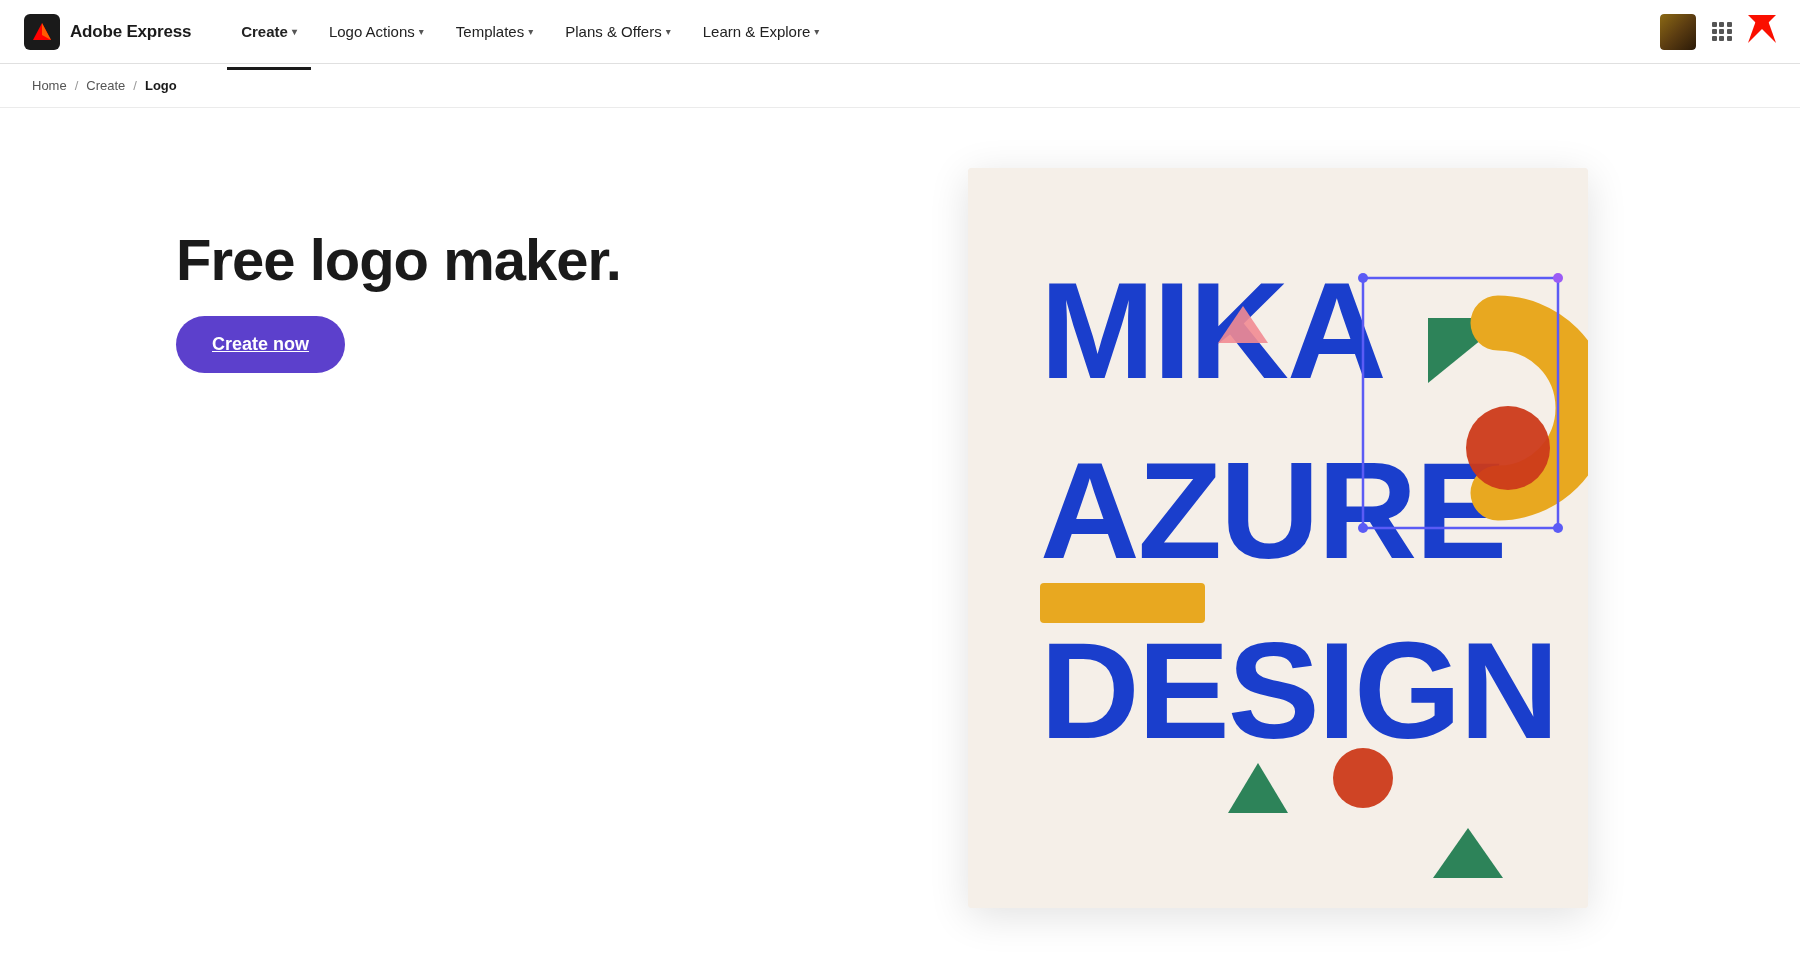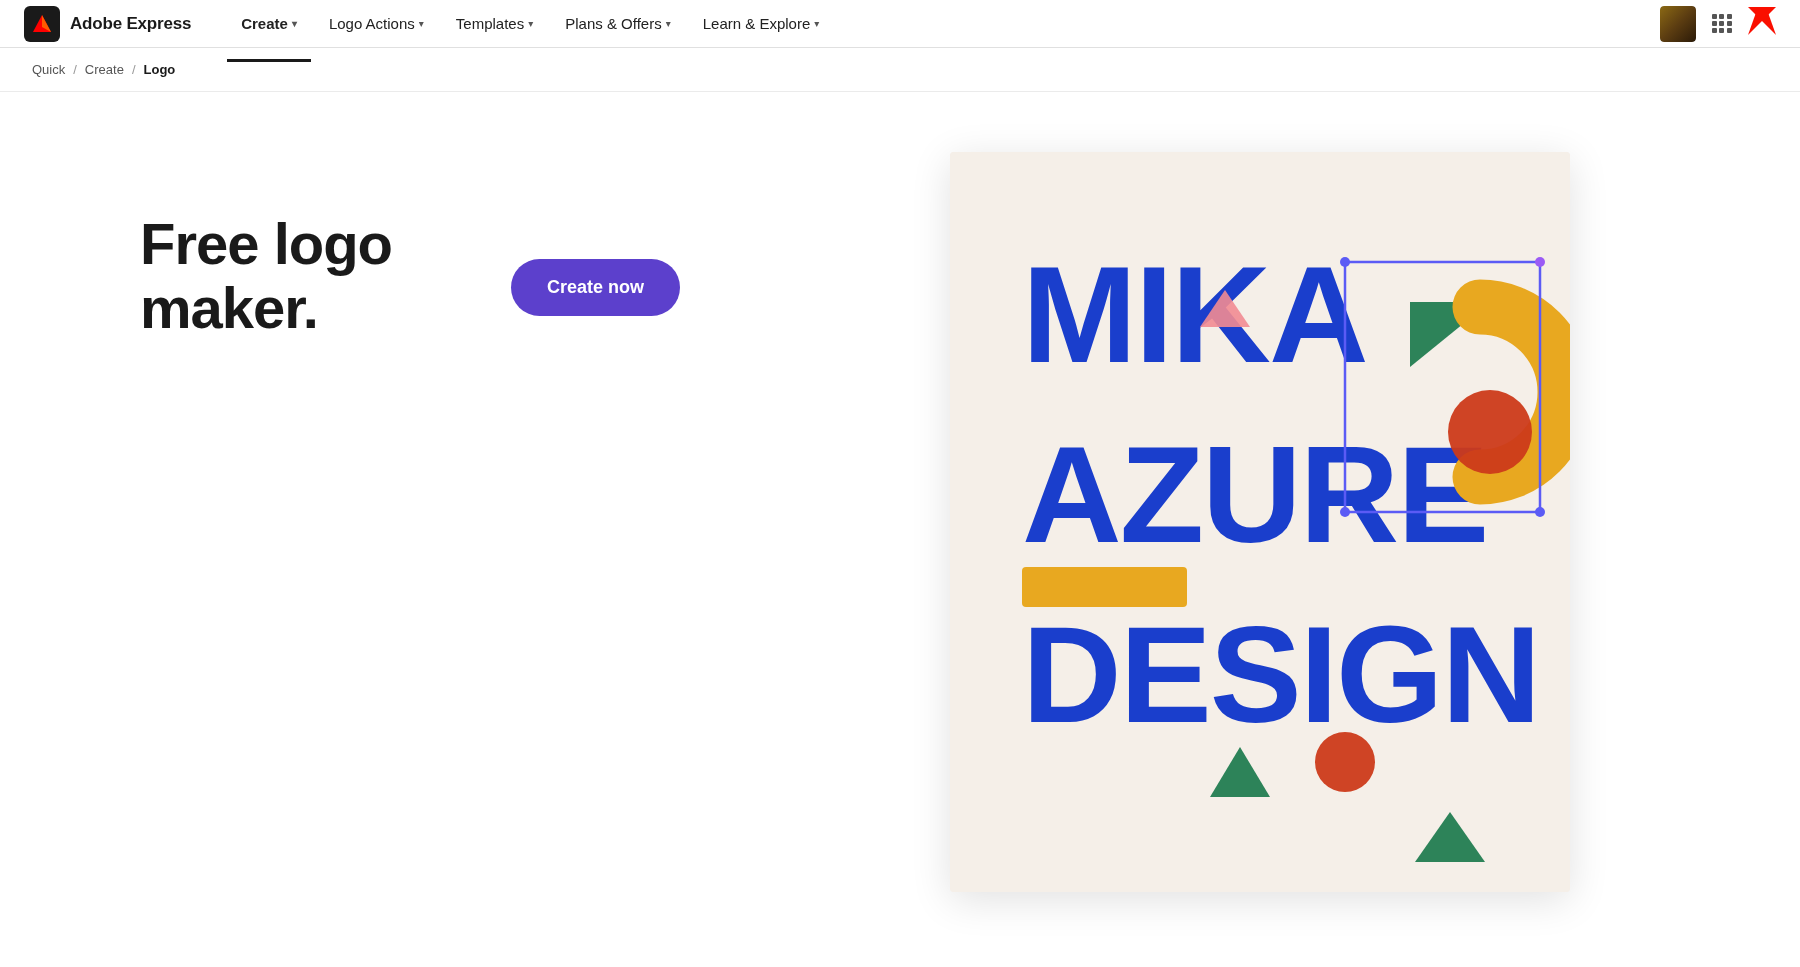--- a/index.html
+++ b/index.html
@@ -2,21 +2,21 @@
 <html><head>
   <meta charset="utf-8">
   <style>
     * { margin: 0; padding: 0; box-sizing: border-box; }
     body { font-family: 'Adobe Clean', 'Helvetica Neue', Arial, sans-serif; background: #fff; width: 1800px; min-height: 967px; overflow-x: hidden; }
 
     
     .navbar {
       display: flex;
       align-items: center;
-      height: 48px;
+      height: 64px;
       padding: 0 24px;
       border-bottom: 1px solid #e0e0e0;
       background: #fff;
       position: relative;
     }
     .navbar-brand {
       display: flex;
       align-items: center;
       gap: 10px;
       margin-right: 36px;
@@ -125,22 +125,23 @@
     .main {
       display: flex;
       align-items: flex-start;
       padding: 0;
       min-height: 860px;
     }
     .hero-left {
       flex: 0 0 760px;
       padding: 120px 80px 80px 140px;
       display: flex;
-      flex-direction: row;
+      flex-direction: column;
       justify-content: center;
+      margin-left: 36px;
     }
     .hero-title {
       font-size: 58px;
       font-weight: 800;
       color: #1a1a1a;
       line-height: 1.1;
       margin-bottom: 24px;
       letter-spacing: -1px;
     }
     .hero-desc {
@@ -158,20 +159,21 @@
     .btn-create {
       background: #5C40CC;
       color: #fff;
       border: none;
       border-radius: 50px;
       padding: 18px 36px;
       font-size: 18px;
       font-weight: 600;
       cursor: pointer;
       white-space: nowrap;
+      text-decoration: underline;
     }
     .free-note {
       background: #f5f5f5;
       border-radius: 12px;
       padding: 14px 22px;
       font-size: 15px;
       color: #333;
       line-height: 1.7;
     }
 
@@ -261,21 +263,21 @@
     <div class="adobe-logo">
       <svg width="28" height="28" viewBox="0 0 28 28">
           <polygon points="0,0 18,0 28,28" fill="#FA0F00"></polygon>
           <polygon points="28,0 10,0 0,28" fill="#FA0F00"></polygon>
         </svg>
     </div>
   </div>
 </nav>
 
 <div class="breadcrumb">
-  <a class="breadcrumb-link">Quick</a>
+  <a class="breadcrumb-link">Home</a>
   <span class="breadcrumb-sep">/</span>
   <a class="breadcrumb-link">Create</a>
   <span class="breadcrumb-sep">/</span>
   <span class="breadcrumb-current">Logo</span>
 </div>
 
 <main class="main">
 
   <div class="hero-left">
     <h1 class="hero-title">Free logo maker.</h1>

